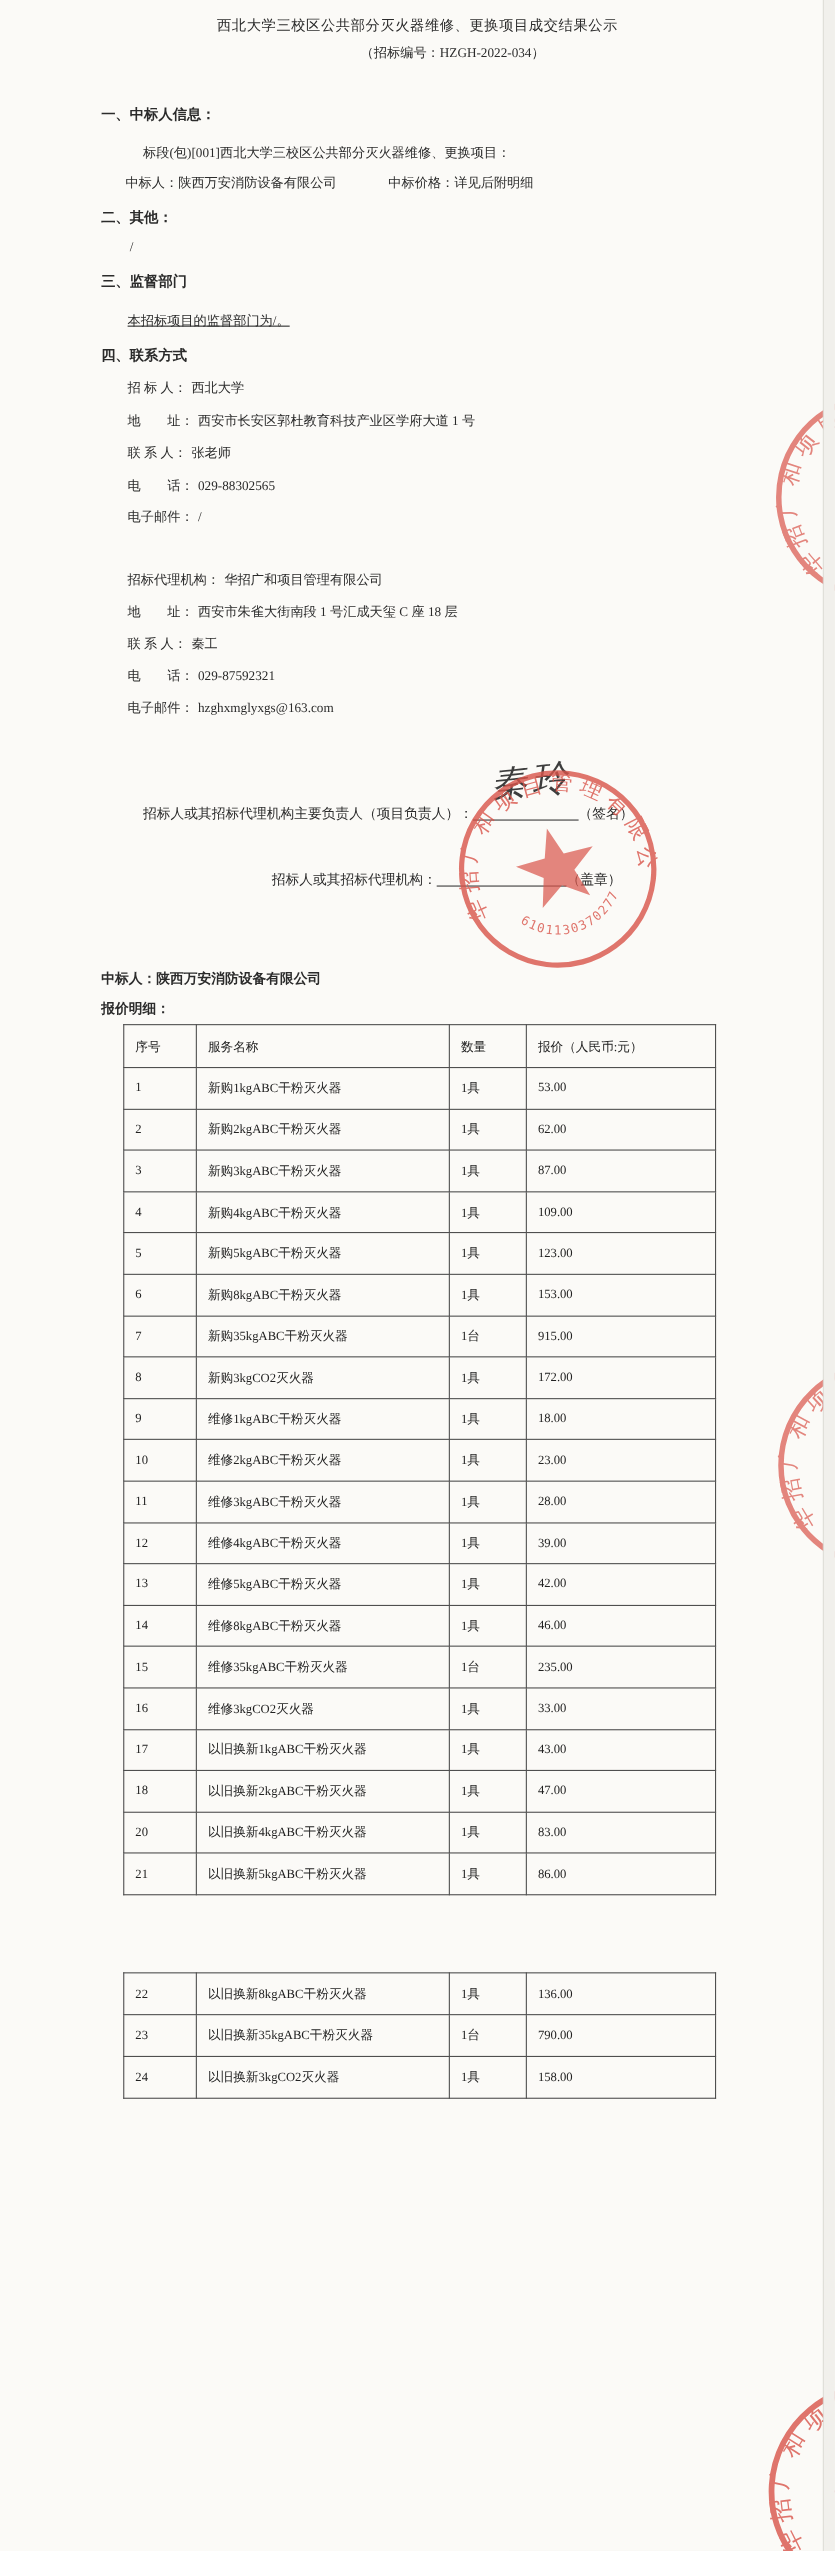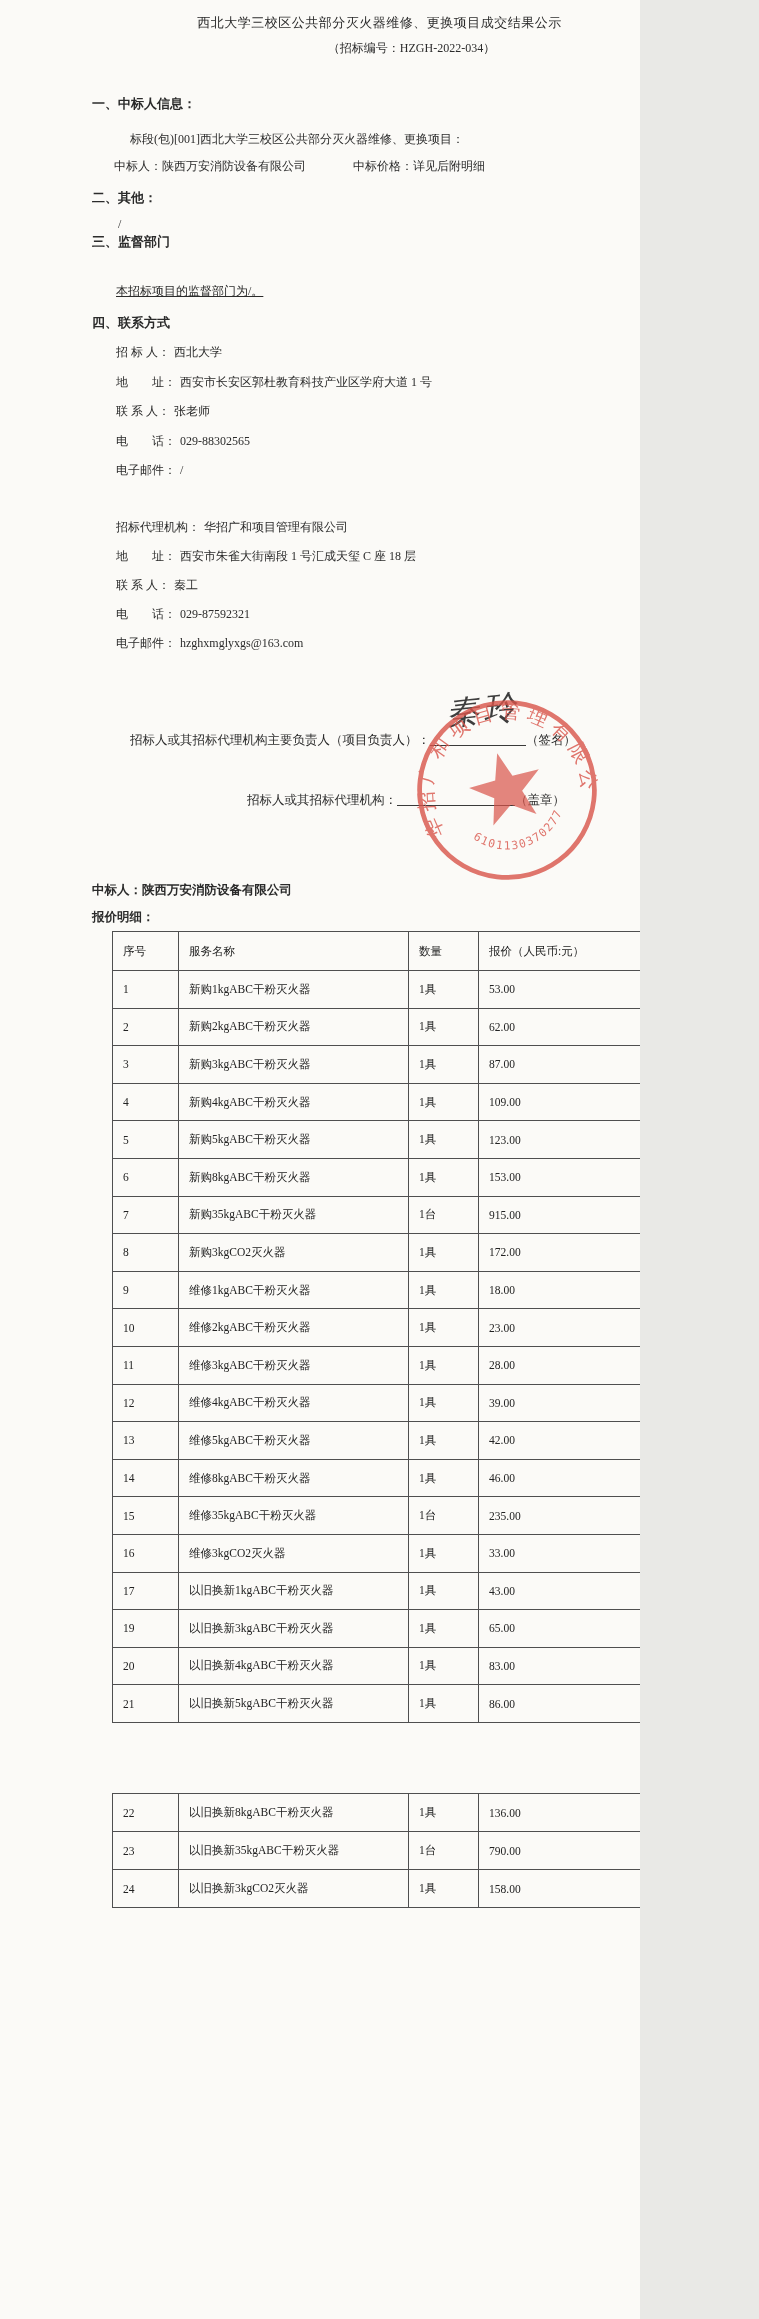--- a/index.html
+++ b/index.html
@@ -9,32 +9,32 @@
     --page-bg:#fbfaf7;
   }
   html,body{margin:0;padding:0;}
   body{
     width:759px;height:2319px;
     background:#e9e9e6;
     font-family:"Liberation Serif","DejaVu Serif",serif;
     color:var(--text);
   }
   .page{
-    position:relative;width:640px;height:2319px;
+    position:relative;width:759px;height:2319px;
     background:var(--page-bg);
     overflow:hidden;
   }
   .abs{position:absolute;}
   .centered{left:0;width:759px;text-align:center;}
   .title{top:14px;font-size:13px;letter-spacing:.5px;}
   .subtitle{top:40px;font-size:12px;padding-left:32px;}
   .sec-h{font-size:13px;font-weight:bold;left:92px;}
   .h-winner{top:95px;}
   .h-other{top:189px;}
-  .h-supervisor{top:233px;font-family:Liberation Mono, monospace;}
+  .h-supervisor{top:247px;font-family:Liberation Mono, monospace;}
   .h-contact{top:314px;}
   .body-line{font-size:12px;}
   .lot-line{top:131px;left:130px;}
   .winner-line{top:158px;left:114px;}
   .winner-line .price{display:inline-block;margin-left:44px;}
   .other-value{top:217px;left:118px;}
   .supervisor-text{top:283px;left:116px;text-decoration:underline;}
   .contact-block{left:116px;font-size:12px;}
   .tenderer-block{top:338px;line-height:29.5px;}
   .agent-block{top:513px;line-height:29px;}
@@ -276,24 +276,24 @@
           <td>1具</td>
           <td>33.00</td>
         </tr>
         <tr>
           <td>17</td>
           <td>以旧换新1kgABC干粉灭火器</td>
           <td>1具</td>
           <td>43.00</td>
         </tr>
         <tr>
-          <td>19</td>
-          <td>以旧换新3kgABC干粉灭火器</td>
-          <td>1具</td>
-          <td>65.00</td>
+          <td>18</td>
+          <td>以旧换新2kgABC干粉灭火器</td>
+          <td>1具</td>
+          <td>47.00</td>
         </tr>
         <tr>
           <td>20</td>
           <td>以旧换新4kgABC干粉灭火器</td>
           <td>1具</td>
           <td>83.00</td>
         </tr>
         <tr>
           <td>21</td>
           <td>以旧换新5kgABC干粉灭火器</td>

